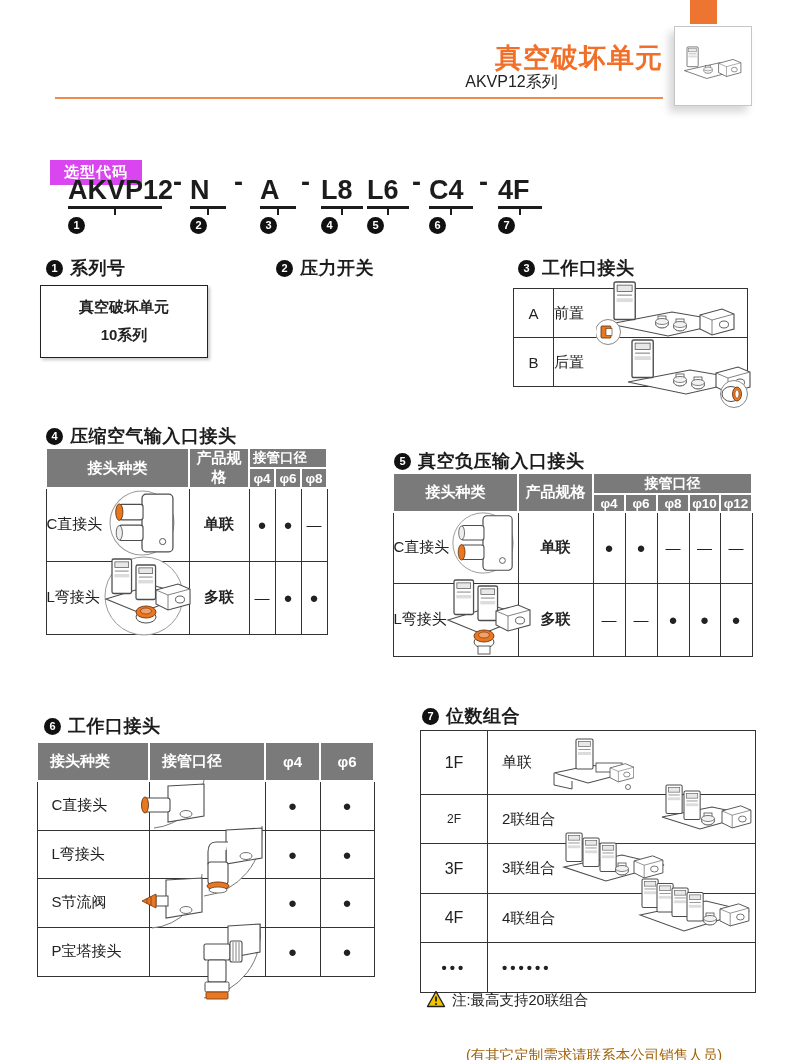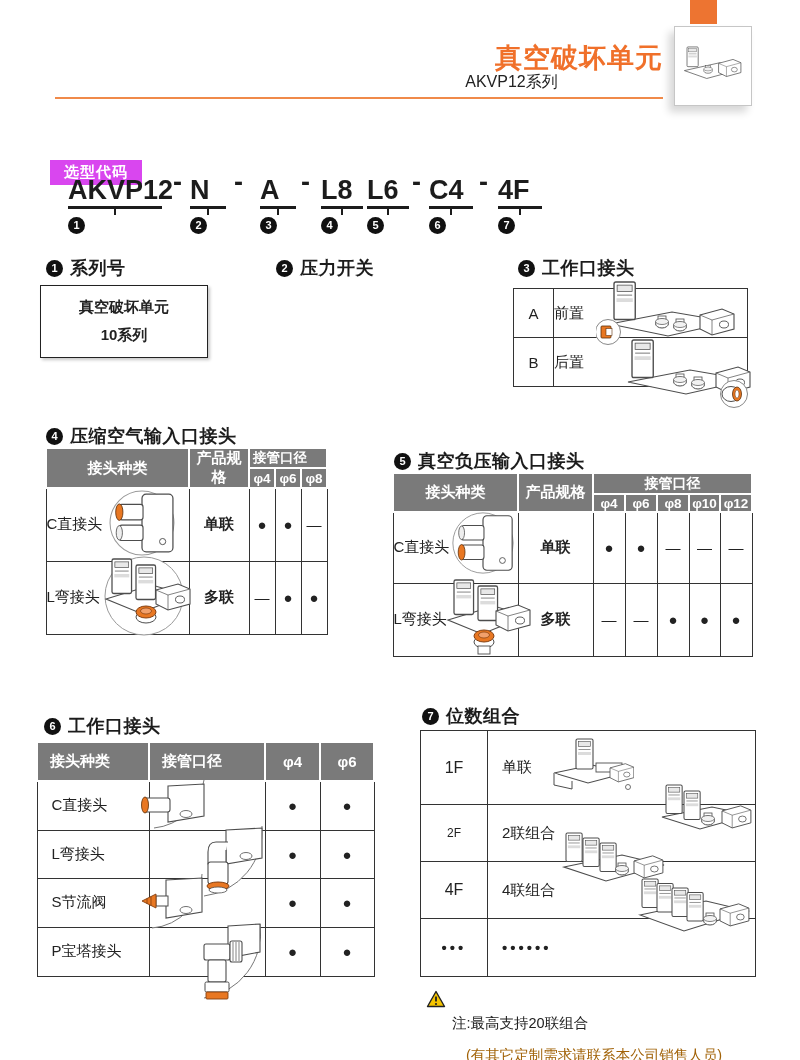--- a/index.html
+++ b/index.html
@@ -47,21 +47,21 @@
   td.mark{text-align:center;vertical-align:middle;font-size:21px;line-height:1;}
   td.mark6{text-align:center;vertical-align:middle;font-size:24px;line-height:1;}
   td.spec{text-align:center;vertical-align:middle;font-weight:700;}
   td.rowlab{text-align:left;vertical-align:middle;padding-left:5px;}
   
   .dots{letter-spacing:3px;font-weight:700;font-size:17px;}
   
   .ov{position:absolute;pointer-events:none;}
   
   .note-ic{position:absolute;left:426px;top:990px;}
-  .note-l1{position:absolute;left:452px;top:1014px;font-size:14.5px;color:#222;}
+  .note-l1{position:absolute;left:452px;top:991px;font-size:14.5px;color:#222;}
   .note-l2{position:absolute;left:466px;top:1046px;font-size:14.5px;color:#a16207;}
 </style>
 </head>
 <body>
 
 <div class="page">
 
   <svg width="0" height="0" style="position:absolute" aria-hidden="true">
     <defs>
       <g id="mod">
@@ -415,20 +415,24 @@
       </colgroup>
     <tbody>
         <tr style="height:64px">
       <td class="c" style="font-size:16px">1F</td>
       <td class="l" style="padding-left:14px">单联</td>
     </tr>
     <tr style="height:49px">
       <td class="c" style="font-size:12px">2F</td>
       <td class="l" style="padding-left:14px">2联组合</td>
     </tr>
+    <tr style="height:50px">
+      <td class="c" style="font-size:16px">3F</td>
+      <td class="l" style="padding-left:14px">3联组合</td>
+    </tr>
     <tr style="height:49px">
       <td class="c" style="font-size:16px">4F</td>
       <td class="l" style="padding-left:14px">4联组合</td>
     </tr>
     <tr style="height:50px">
       <td class="c dots">•••</td>
       <td class="l dots" style="padding-left:14px">••••••</td>
     </tr>
   </tbody>
     </table>

